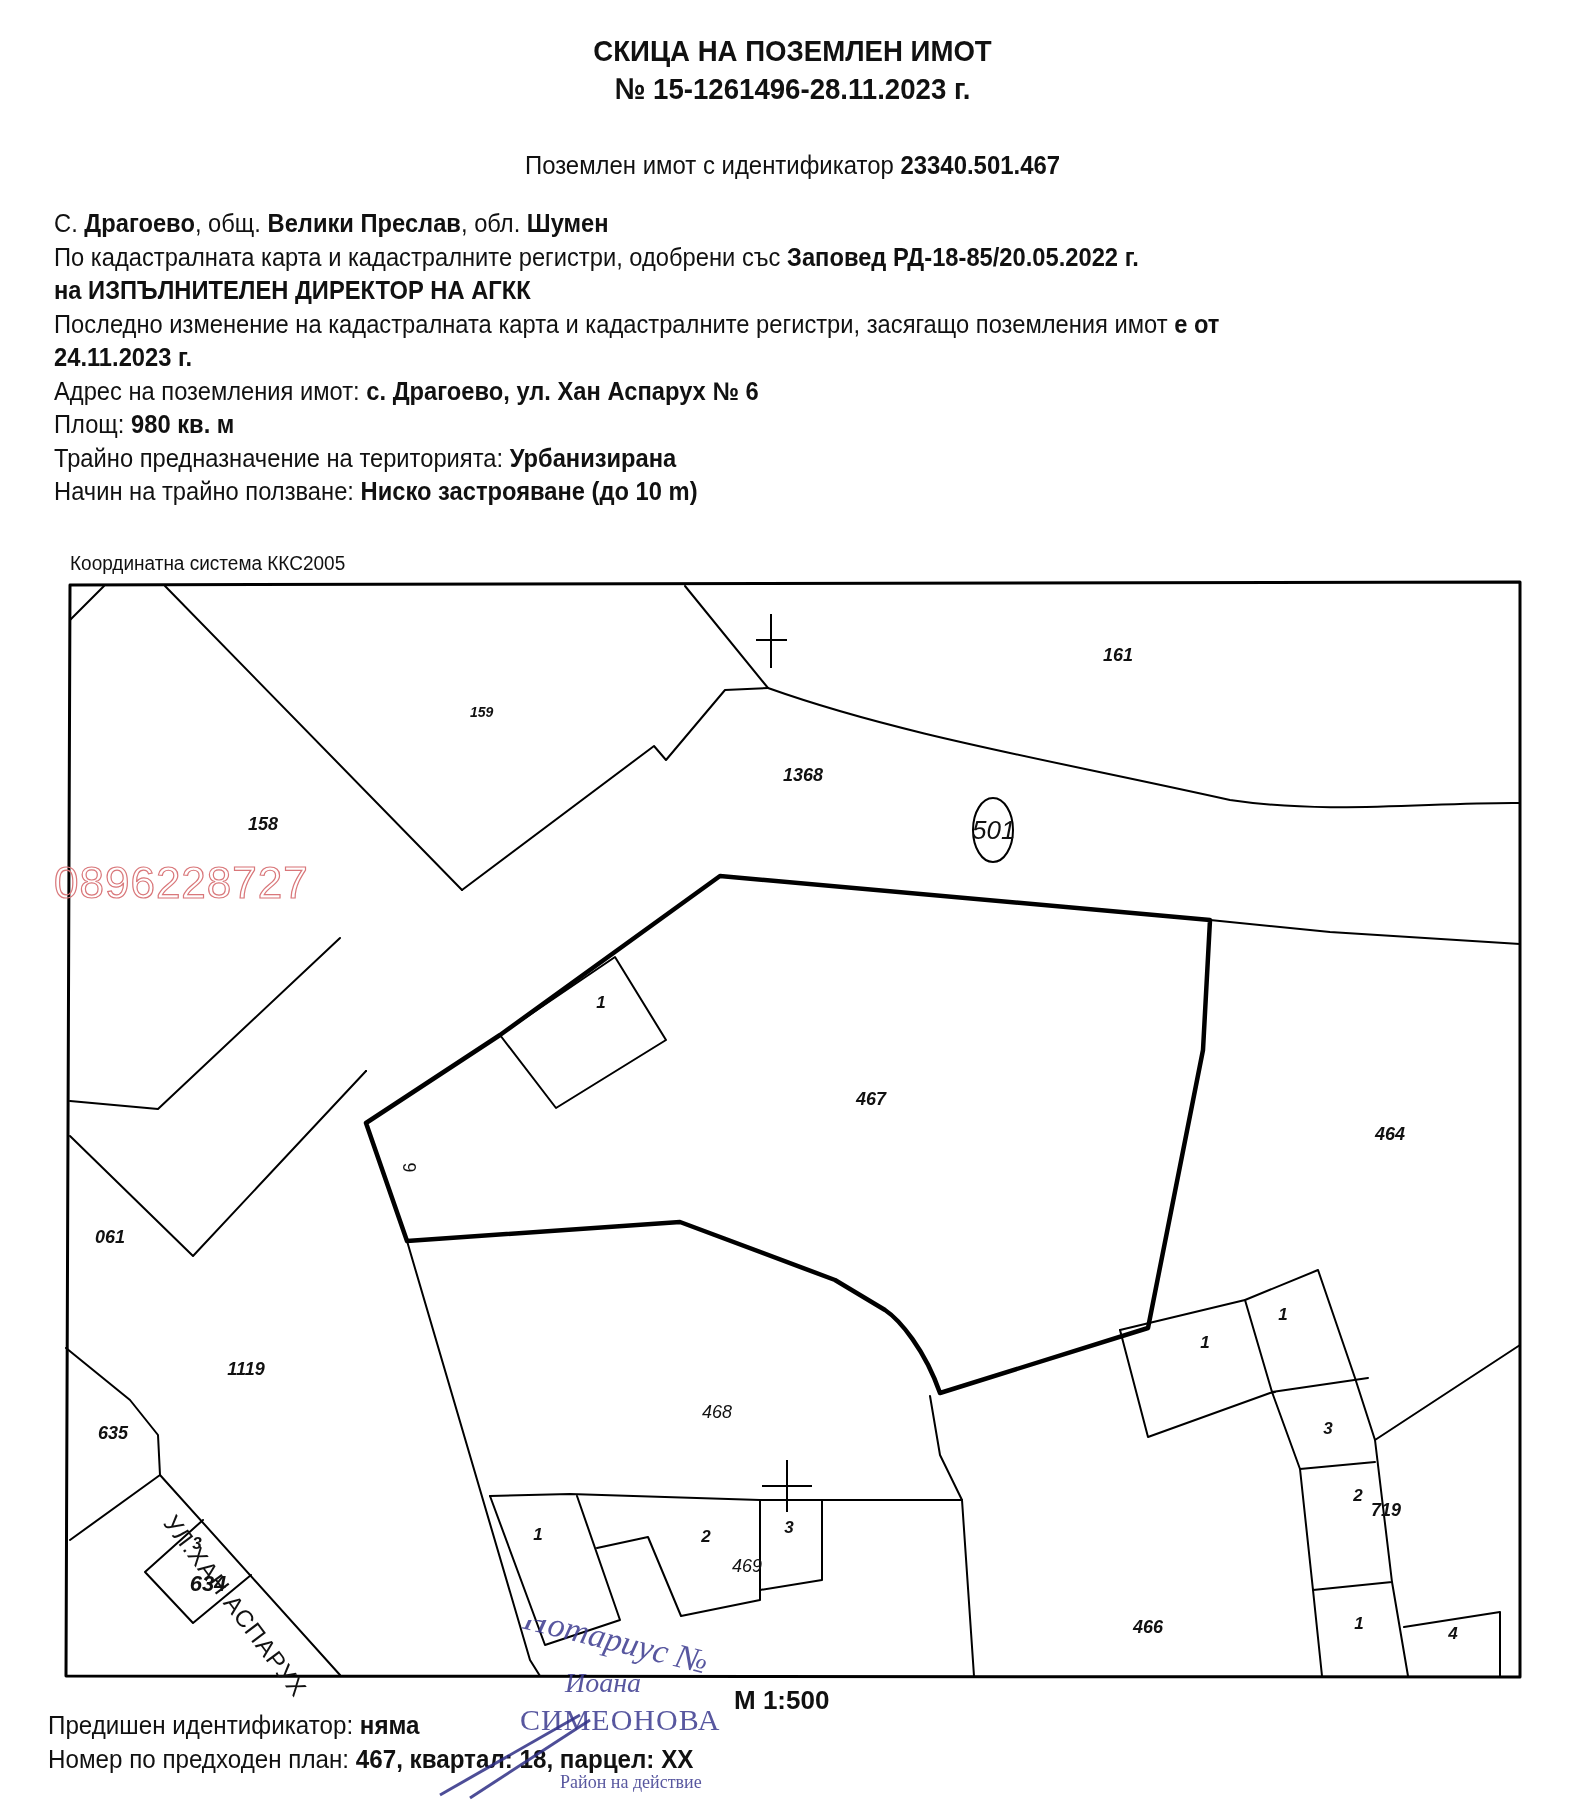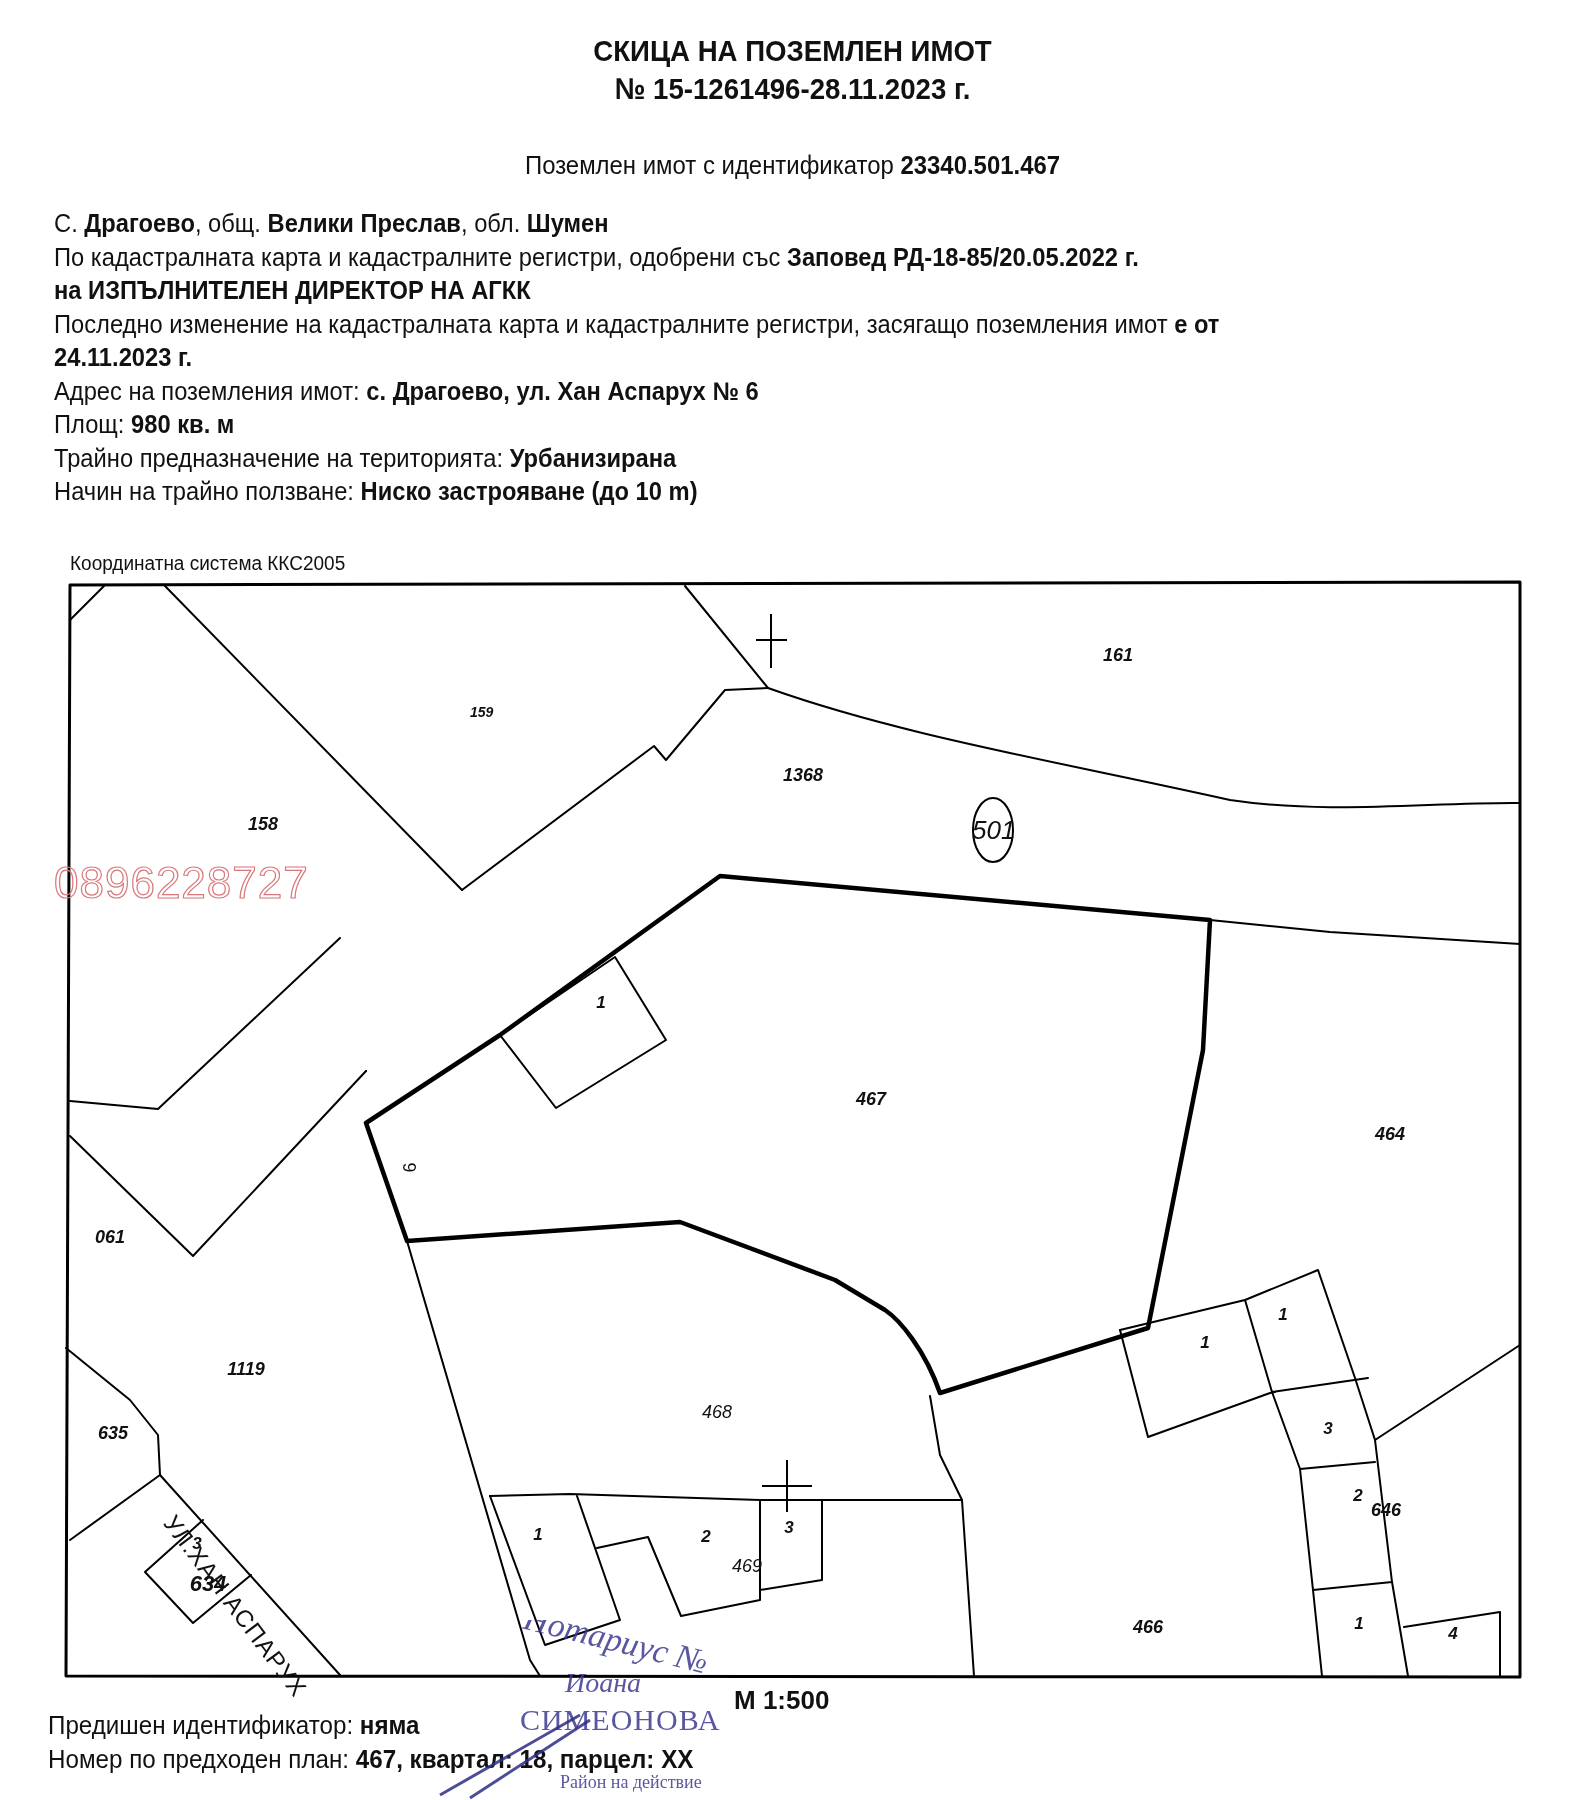--- a/index.html
+++ b/index.html
@@ -131,21 +131,21 @@
     <div style="position: absolute; left: 1068px; top: 645px; width: 44px; text-align: center; font-weight: bold; font-style: italic; font-size: 18px; margin-left: 28px;">161</div>
     <div style="position: absolute; left: 241px; top: 814px; width: 44px; text-align: center; font-weight: bold; font-style: italic; font-size: 18px;">158</div>
     <div style="position: absolute; left: 771px; top: 765px; width: 44px; text-align: left; font-weight: bold; font-style: italic; font-size: 18px; margin-left: 12px;">1368</div>
     <div style="position: absolute; left: 849px; top: 1089px; width: 44px; text-align: center; font-weight: bold; font-style: italic; font-size: 18px;">467</div>
     <div style="position: absolute; left: 1368px; top: 1124px; width: 44px; text-align: center; font-weight: bold; font-style: italic; font-size: 18px;">464</div>
     <div style="position: absolute; left: 224px; top: 1359px; width: 44px; text-align: center; font-weight: bold; font-style: italic; font-size: 18px;">1119</div>
     <div style="position: absolute; left: 91px; top: 1423px; width: 44px; text-align: center; font-weight: bold; font-style: italic; font-size: 18px;">635</div>
     <div style="position: absolute; left: 186px; top: 1571px; width: 44px; text-align: center; font-weight: bold; font-style: italic; font-size: 22px;">634</div>
     <div style="position: absolute; left: 695px; top: 1402px; width: 44px; text-align: center; font-weight: normal; font-style: italic; font-size: 18px;">468</div>
     <div style="position: absolute; left: 1119px; top: 1617px; width: 44px; text-align: right; font-weight: bold; font-style: italic; font-size: 18px;">466</div>
-    <div style="position: absolute; left: 1364px; top: 1500px; width: 44px; text-align: center; font-weight: bold; font-style: italic; font-size: 18px;">646</div>
+    <div style="position: absolute; left: 1364px; top: 1500px; width: 44px; text-align: center; font-weight: bold; font-style: italic; font-size: 18px;">719</div>
     <div style="position: absolute; left: 718px; top: 1556px; width: 44px; text-align: right; font-weight: normal; font-style: italic; font-size: 18px;">469</div>
     <div style="position: absolute; left: 88px; top: 1227px; width: 44px; text-align: center; font-weight: bold; font-style: italic; font-size: 18px;">061</div>
     <div style="position: absolute; left: 579px; top: 993px; width: 44px; text-align: center; font-weight: bold; font-style: italic; font-size: 17px;">1</div>
     <div style="position: absolute; left: 175px; top: 1534px; width: 44px; text-align: center; font-weight: bold; font-style: italic; font-size: 17px;">3</div>
     <div style="position: absolute; left: 516px; top: 1525px; width: 44px; text-align: center; font-weight: bold; font-style: italic; font-size: 17px;">1</div>
     <div style="position: absolute; left: 684px; top: 1527px; width: 44px; text-align: center; font-weight: bold; font-style: italic; font-size: 17px;">2</div>
     <div style="position: absolute; left: 767px; top: 1518px; width: 44px; text-align: center; font-weight: bold; font-style: italic; font-size: 17px;">3</div>
     <div style="position: absolute; left: 1183px; top: 1333px; width: 44px; text-align: center; font-weight: bold; font-style: italic; font-size: 17px;">1</div>
     <div style="position: absolute; left: 1261px; top: 1305px; width: 44px; text-align: center; font-weight: bold; font-style: italic; font-size: 17px;">1</div>
     <div style="position: absolute; left: 1306px; top: 1419px; width: 44px; text-align: center; font-weight: bold; font-style: italic; font-size: 17px;">3</div>

